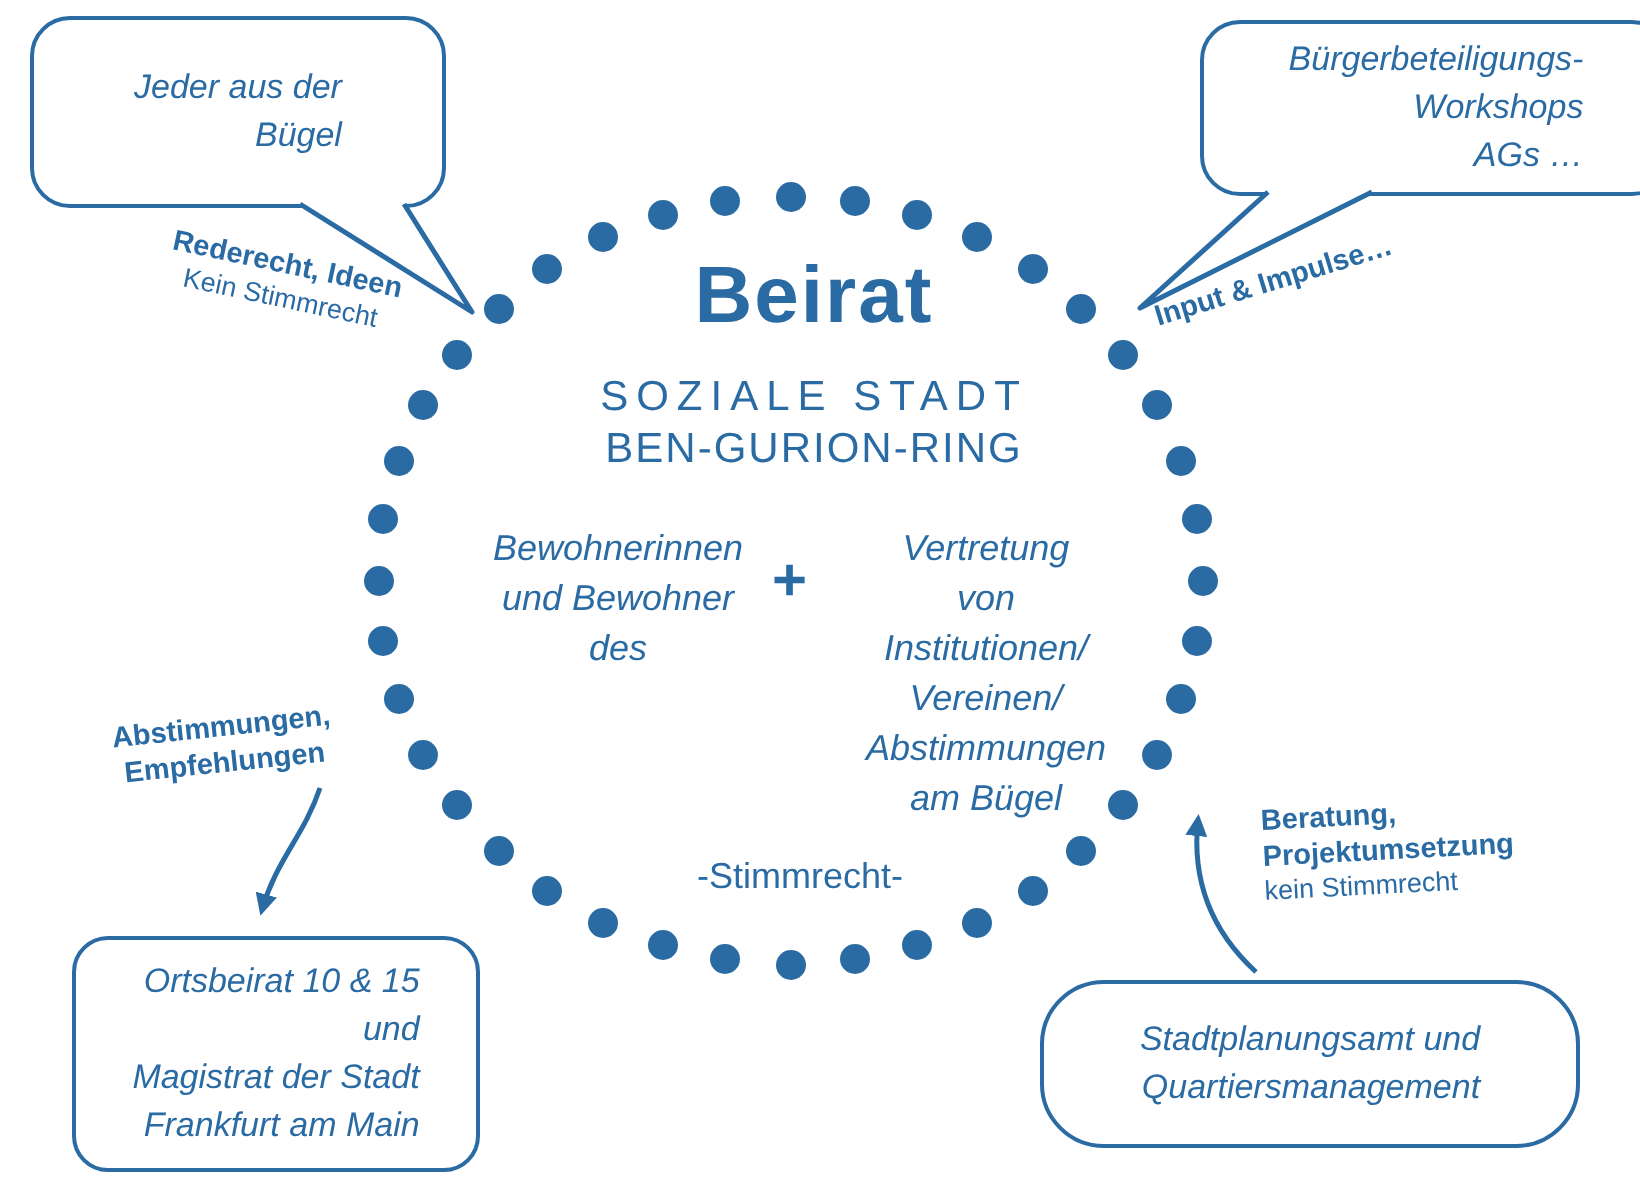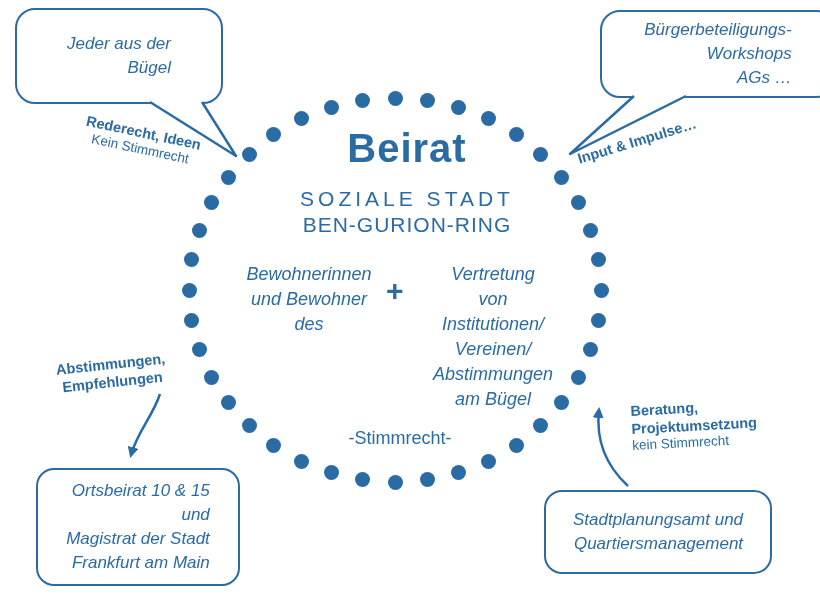--- a/index.html
+++ b/index.html
@@ -74,21 +74,21 @@
     align-items: center;
     justify-content: center;
     text-align: right;
     z-index: 3;
     box-sizing: border-box;
     font-style: italic;
   }
   .bubble-tl { left: 15px;  top: 8px;   width: 208px; height: 96px;  }
   .bubble-tr { left: 600px; top: 10px;  width: 236px; height: 88px;  }
   .box-bl    { left: 36px;  top: 468px; width: 204px; height: 118px; border-radius: 18px; }
-  .box-br    { left: 544px; top: 490px; width: 228px; height: 84px;  border-radius: 18px; }
+  .box-br    { left: 520px; top: 490px; width: 270px; height: 84px;  border-radius: 32px; }
   
   .slant {
     position: absolute;
     color: #2b6ba4;
     z-index: 3;
     line-height: 1.25;
   }
   .slant .b { font-weight: bold; font-size: 14.5px; }
   .slant .r { font-weight: normal; font-size: 13.5px; }
   .label-tl { left: 80px;  top: 110px; width: 134px; text-align: center; transform: rotate(12deg); transform-origin: left top; }

